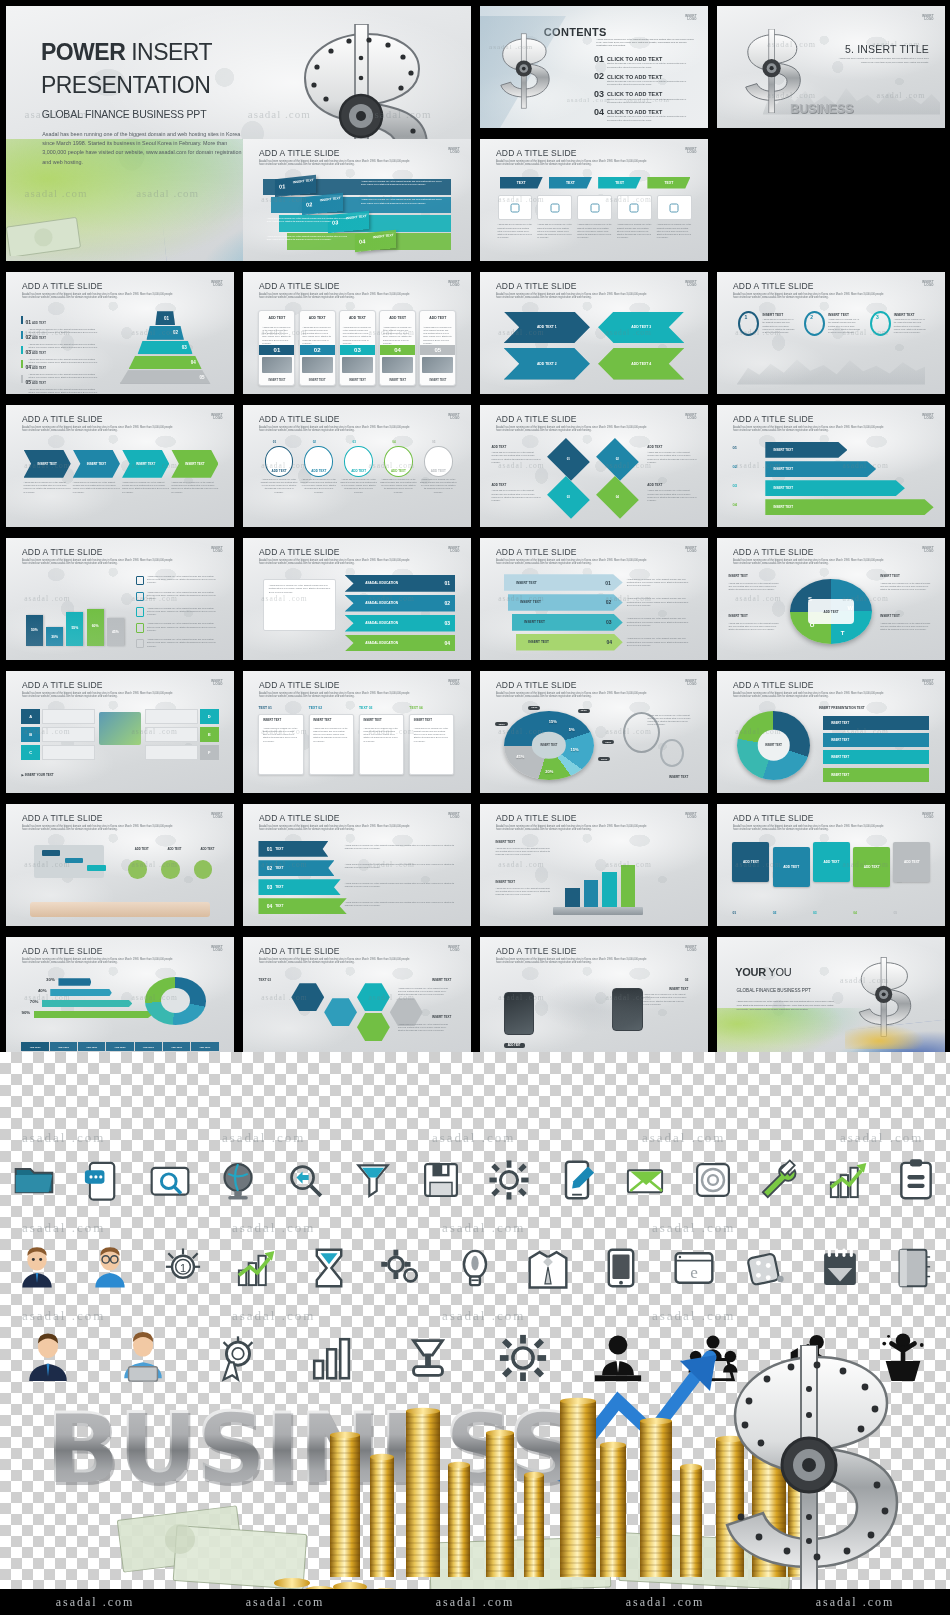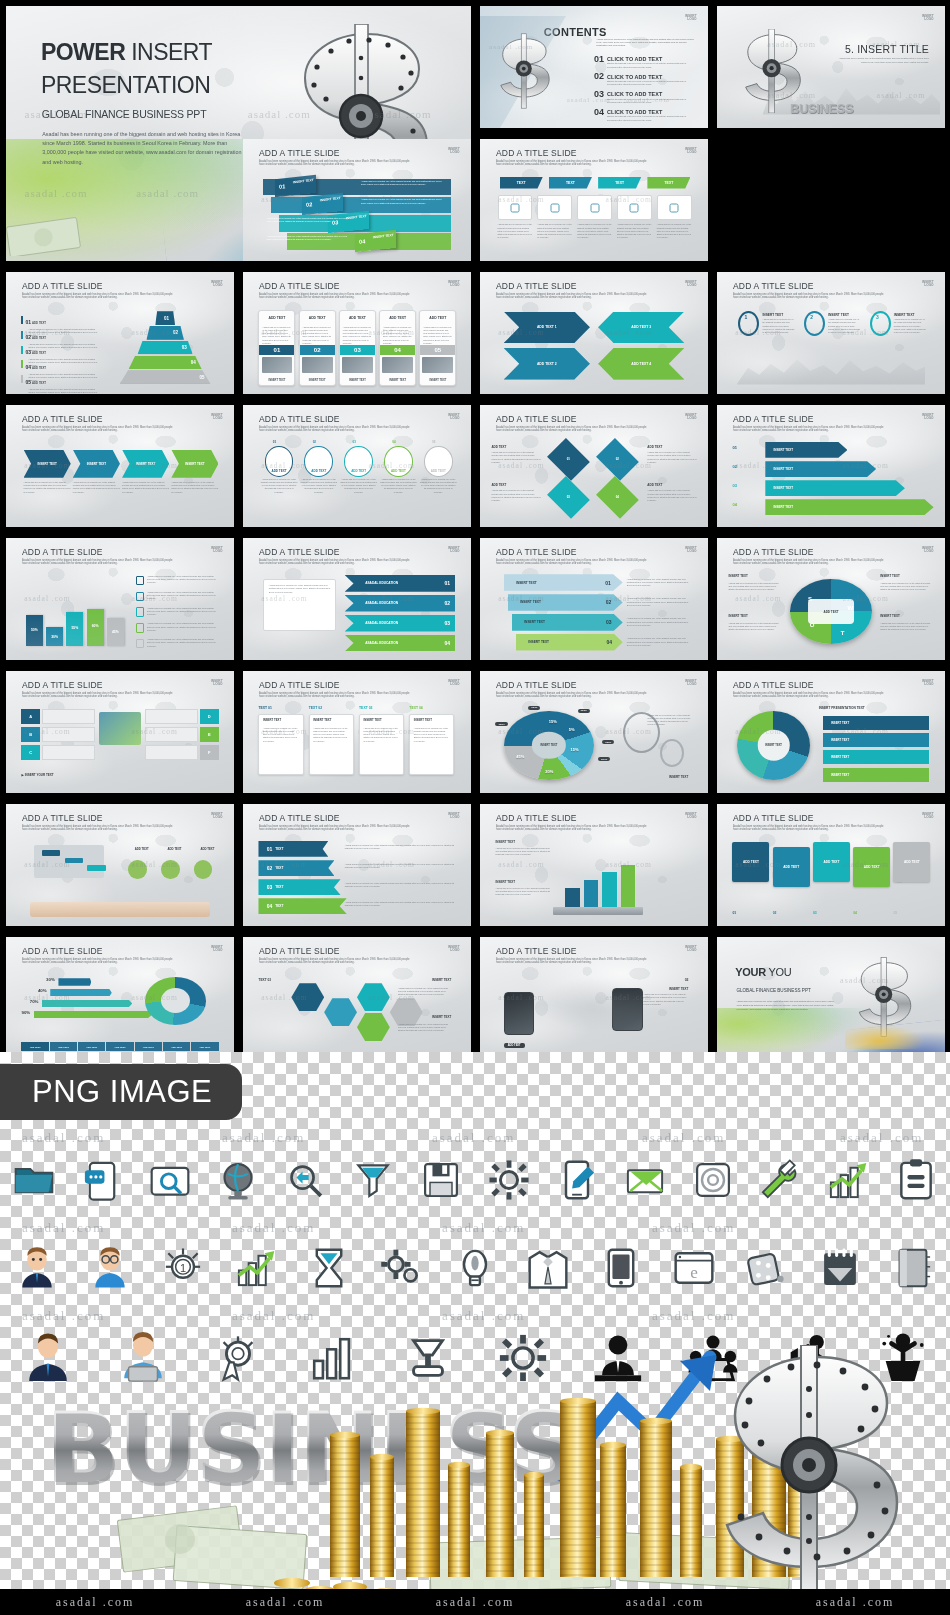--- a/index.html
+++ b/index.html
@@ -1141,21 +1141,20 @@
     <circle cx="48" cy="56" r="13" fill="#3a3d40"></circle>
         <circle cx="48" cy="56" r="7" fill="#8d9296"></circle>
     <circle cx="48" cy="56" r="3" fill="#2a2d30"></circle>
       </svg>
       <div style="position: absolute; right: 6%; bottom: 8%; width: 38%; height: 22%; background: radial-gradient(at 40% 70%, rgba(230, 190, 70, 0.9), rgba(180, 140, 30, 0) 62%);"></div>
       <div class="wm" style="left: 54%; top: 32%; font-size: 8px;">asadal .com</div>
     </div>
   </div>
 
 <div id="png-section">
-  <div id="png-badge">PNG IMAGE</div>
 
   <div class="pngwm" style="left:22px;top:78px;">asadal .com</div>
   <div class="pngwm" style="left:222px;top:78px;">asadal .com</div>
   <div class="pngwm" style="left:432px;top:78px;">asadal .com</div>
   <div class="pngwm" style="left:642px;top:78px;">asadal .com</div>
   <div class="pngwm" style="left:840px;top:78px;">asadal .com</div>
 
   <div class="icon-row" id="icon-row-0" style="top:96px;height:64px;">
       <div class="icon-cell">
         <svg viewBox="0 0 36 36" width="44" height="44">

